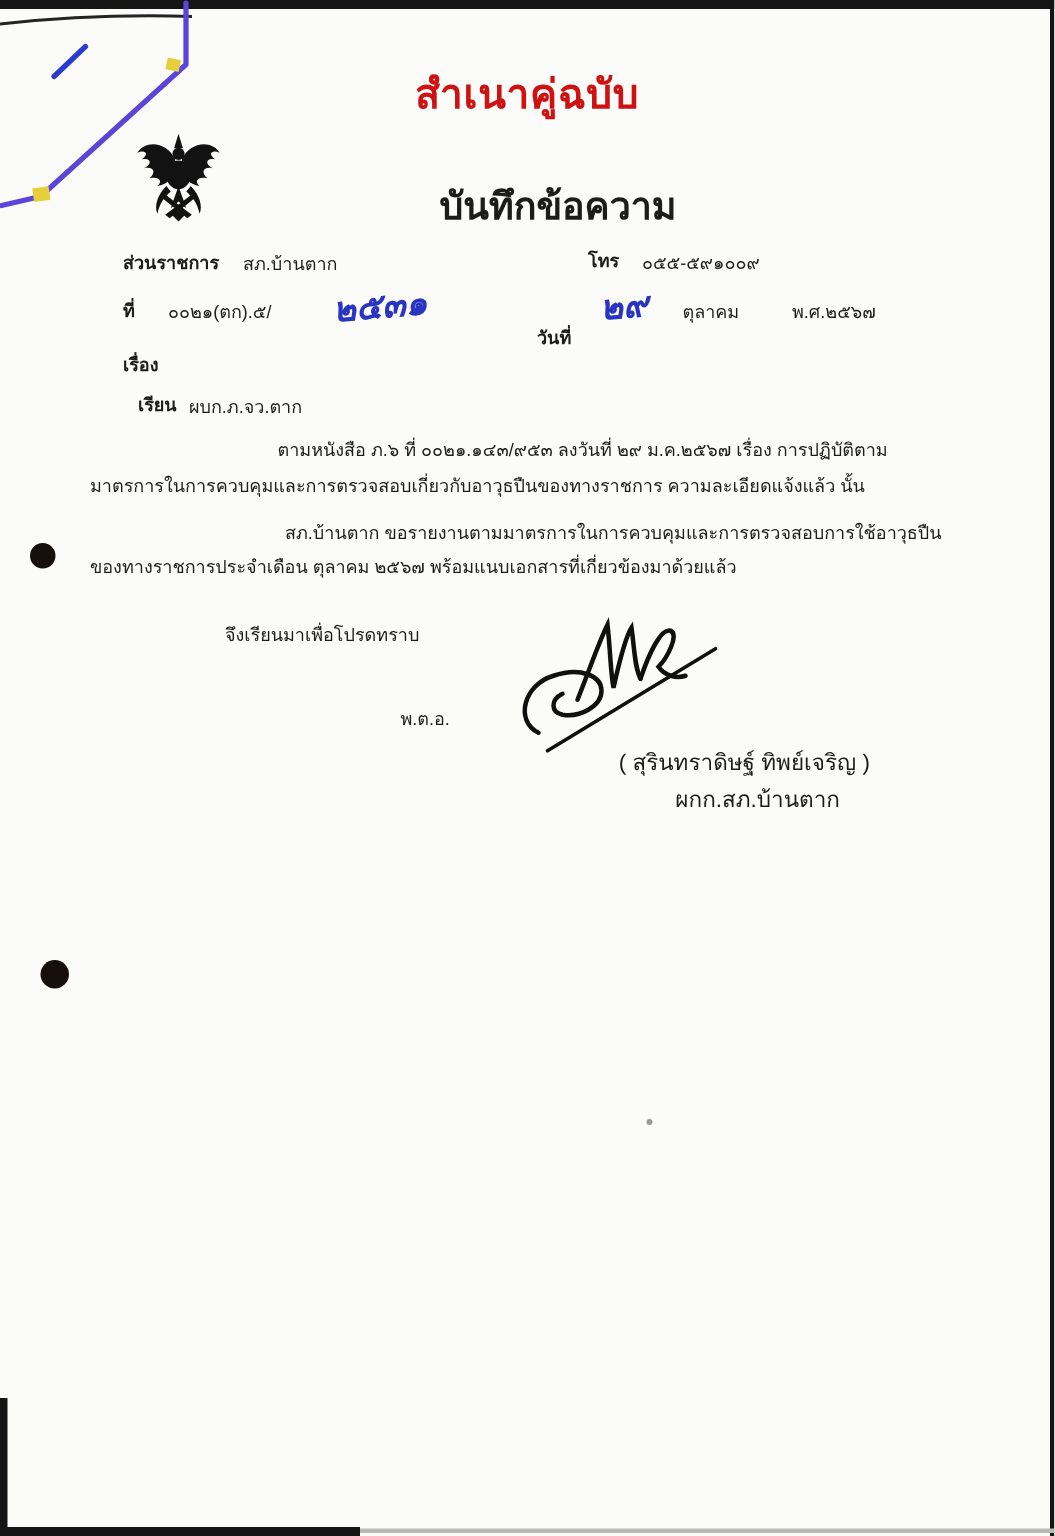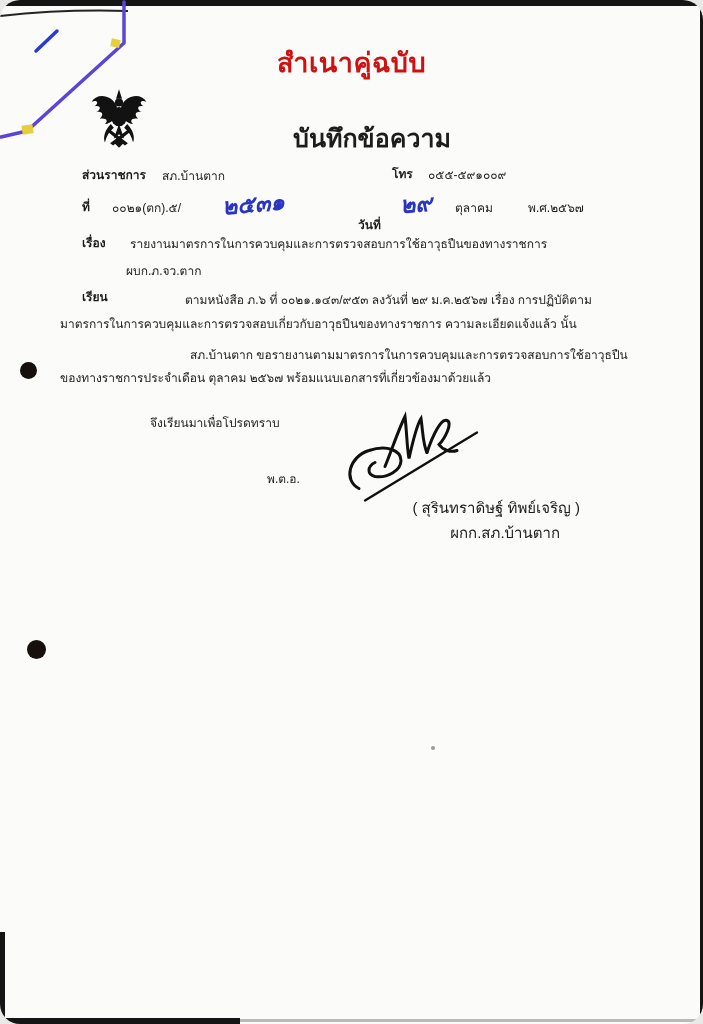--- a/index.html
+++ b/index.html
@@ -1,19 +1,19 @@
 <!DOCTYPE html>
 <html><head>
 <meta charset="utf-8">
 <style>
   html,body{margin:0;padding:0;background:#e9e9e9;}
   .page{
     position:relative;width:703px;height:1024px;margin:0 auto;
     background:#fbfbf9;overflow:hidden;
-    font-family:"Liberation Sans","DejaVu Sans",sans-serif;color:#1c1c1c;border-radius:20px;
+    font-family:"Liberation Sans","DejaVu Sans",sans-serif;color:#1c1c1c;
   }
   .t{position:absolute;white-space:nowrap;font-size:12px;line-height:1.3;}
   .b{font-weight:700;}
   .stamp{left:0;right:0;top:46px;text-align:center;font-size:27px;font-weight:700;
          color:#ce1212;letter-spacing:.5px;}
   .memo-title{left:0;right:0;top:122px;text-align:center;font-size:25px;font-weight:700;padding-left:41px;}
   .hw{color:#2a34c2;font-size:23px;font-weight:600;font-style:italic;transform:rotate(-5deg);}
   .sig-block{position:absolute;left:320px;width:260px;text-align:right;font-size:15px;}
   .hole{position:absolute;background:#160f0b;border-radius:50%;}
   .edge{position:absolute;background:#151515;}
@@ -69,22 +69,21 @@
 
   <div class="t b" style="left:82px;top:200px;">ที่</div>
   <div class="t" style="left:112px;top:201px;">๐๐๒๑(ตก).๕/</div>
   <div class="t hw" style="left:222px;top:190px;">๒๕๓๑</div>
   <div class="t b" style="left:358px;top:218px;">วันที่</div>
   <div class="t hw" style="left:400px;top:190px;">๒๙</div>
   <div class="t" style="left:455px;top:201px;">ตุลาคม</div>
   <div class="t" style="left:528px;top:201px;">พ.ศ.๒๕๖๗</div>
 
   <div class="t b" style="left:82px;top:236px;">เรื่อง</div>
-  <div class="t" style="left:130px;top:237px;">รายงานมาตรการในการควบคุมและการตรวจสอบการใช้อาวุธปืนของทางราชการ</div>
-  <div class="t b" style="left:82px;top:263px;margin-top:27px;">เรียน</div>
+  <div class="t b" style="left:92px;top:263px;">เรียน</div>
   <div class="t" style="left:126px;top:264px;">ผบก.ภ.จว.ตาก</div>
 
   <div class="t" style="left:185px;top:293px;">ตามหนังสือ ภ.๖ ที่ ๐๐๒๑.๑๔๓/๙๕๓ ลงวันที่ ๒๙ ม.ค.๒๕๖๗  เรื่อง การปฏิบัติตาม</div>
   <div class="t" style="left:60px;top:317px;">มาตรการในการควบคุมและการตรวจสอบเกี่ยวกับอาวุธปืนของทางราชการ  ความละเอียดแจ้งแล้ว  นั้น</div>
 
   <div class="t" style="left:190px;top:348px;">สภ.บ้านตาก  ขอรายงานตามมาตรการในการควบคุมและการตรวจสอบการใช้อาวุธปืน</div>
   <div class="t" style="left:60px;top:371px;">ของทางราชการประจำเดือน  ตุลาคม ๒๕๖๗   พร้อมแนบเอกสารที่เกี่ยวข้องมาด้วยแล้ว</div>
 
   <div class="t" style="left:150px;top:416px;font-family:Liberation Serif, serif;">จึงเรียนมาเพื่อโปรดทราบ</div>
 

